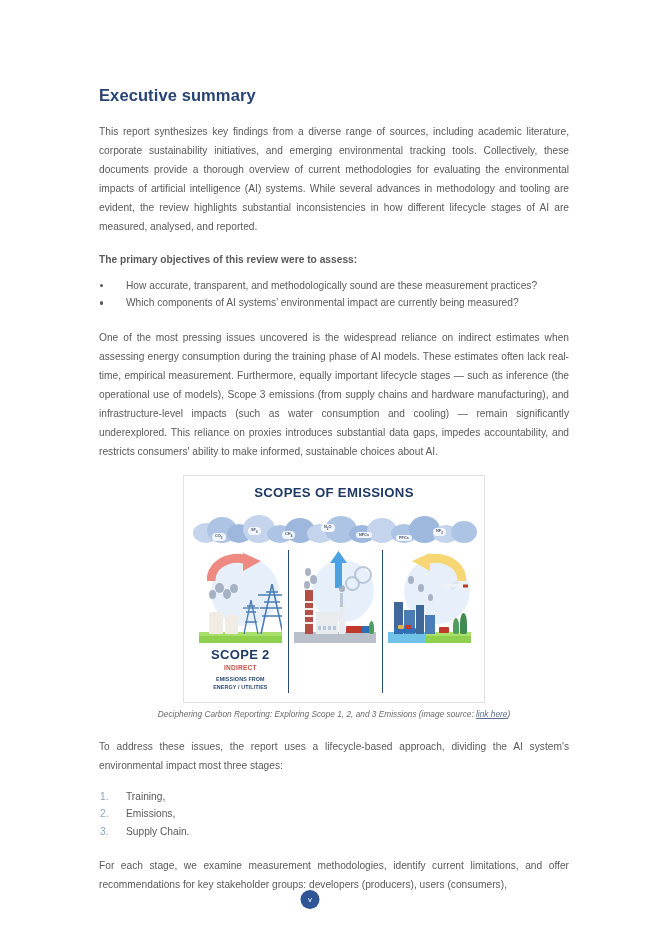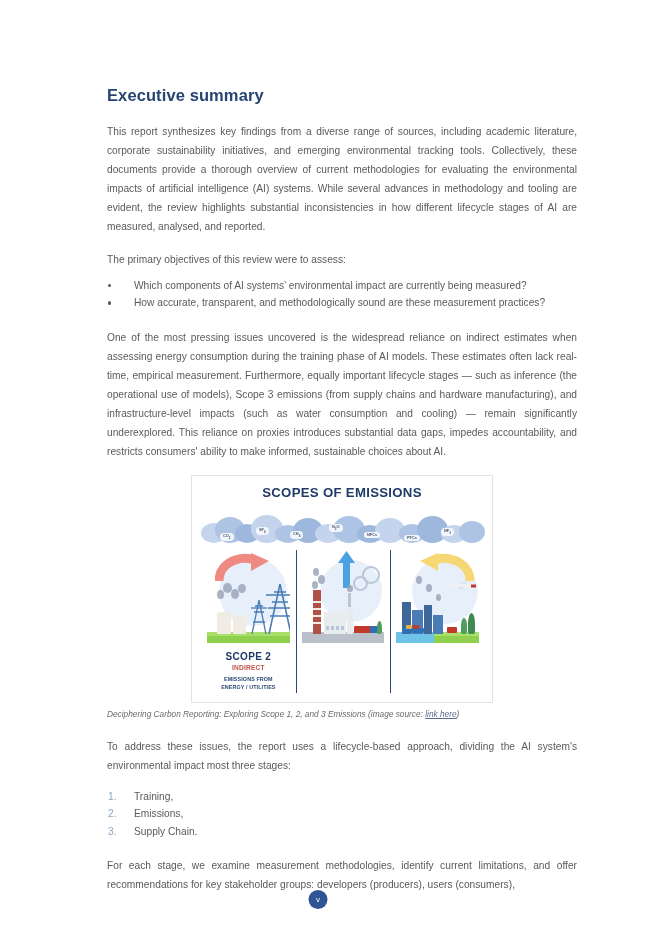--- a/index.html
+++ b/index.html
@@ -9,21 +9,21 @@
   }
   body {
     width: 662px;
     height: 936px;
     font-family: "Liberation Sans", sans-serif;
     position: relative;
     overflow: hidden;
   }
   .page {
     position: absolute;
-    left: 8px; top: 0;
+    left: 0; top: 0;
     width: 620px;
     height: 936px;
     background: #ffffff;
   }
   .content {
     position: absolute;
     left: 99px;
     top: 86px;
     width: 470px;
   }
@@ -41,21 +41,21 @@
   
   .para {
     font-size: 10.2px;
     line-height: 19px;
     color: #5a5a5a;
     text-align: justify;
     margin: 0 0 14px 0;
     letter-spacing: 0.01px;
   }
   .para.lead-in { margin-bottom: 9px; }
-  .para.no-justify { text-align: left; }
+  .para.no-justify { text-align: left; font-weight: bold; }
 
   
   ul.bullets {
     list-style: none;
     margin: 0 0 16px 0;
     padding: 0;
   }
   ul.bullets li {
     position: relative;
     padding-left: 27px;
@@ -233,21 +233,21 @@
   .vehicle { position: absolute; border-radius: 1px; }
 
   .panel-labels {
     position: absolute;
     bottom: 2px;
     left: 2px;
     right: 2px;
     text-align: center;
   }
   .lbl-scope {
-    font-size: 10px;
+    font-size: 13px;
     font-weight: bold;
     color: #1f3a66;
     letter-spacing: 0.3px;
     margin-bottom: 2px;
     margin-top: 38px;
   }
   .lbl-kind {
     font-size: 6.6px;
     font-weight: bold;
     color: #c2544a;
@@ -262,20 +262,21 @@
     letter-spacing: 0.1px;
   }
 
   
   .caption {
     font-size: 8.3px;
     font-style: italic;
     color: #6b6b6b;
     margin: 6px 0 16px 0;
     line-height: 1.4;
+    text-align: center;
   }
   .caption a {
     color: #5b6d8f;
     text-decoration: underline;
   }
 
   
   .page-num {
     position: absolute;
     left: 50%;
@@ -301,25 +302,25 @@
 
     <h1 class="doc-heading">Executive summary</h1>
 
     <p class="para">This report synthesizes key findings from a diverse range of sources, including academic literature, corporate sustainability initiatives, and emerging environmental tracking tools. Collectively, these documents provide a thorough overview of current methodologies for evaluating the environmental impacts of artificial intelligence (AI) systems. While several advances in methodology and tooling are evident, the review highlights substantial inconsistencies in how different lifecycle stages of AI are measured, analysed, and reported.</p>
 
     <p class="para lead-in no-justify">The primary objectives of this review were to assess:</p>
 
     <ul class="bullets">
       <li>
         <span class="bullet-dot"></span>
-        <span>Which components of AI systems’ environmental impact are currently being measured?</span>
+        <span>How accurate, transparent, and methodologically sound are these measurement practices?</span>
       </li>
       <li>
         <span class="bullet-dot"></span>
-        <span>How accurate, transparent, and methodologically sound are these measurement practices?</span>
+        <span>Which components of AI systems’ environmental impact are currently being measured?</span>
       </li>
     </ul>
 
     <p class="para">One of the most pressing issues uncovered is the widespread reliance on indirect estimates when assessing energy consumption during the training phase of AI models. These estimates often lack real-time, empirical measurement. Furthermore, equally important lifecycle stages — such as inference (the operational use of models), Scope 3 emissions (from supply chains and hardware manufacturing), and infrastructure-level impacts (such as water consumption and cooling) — remain significantly underexplored. This reliance on proxies introduces substantial data gaps, impedes accountability, and restricts consumers' ability to make informed, sustainable choices about AI.</p>
 
     <div class="figure-wrap">
       <div class="infographic">
 
         <div class="ig-title">SCOPES OF EMISSIONS</div>
 

